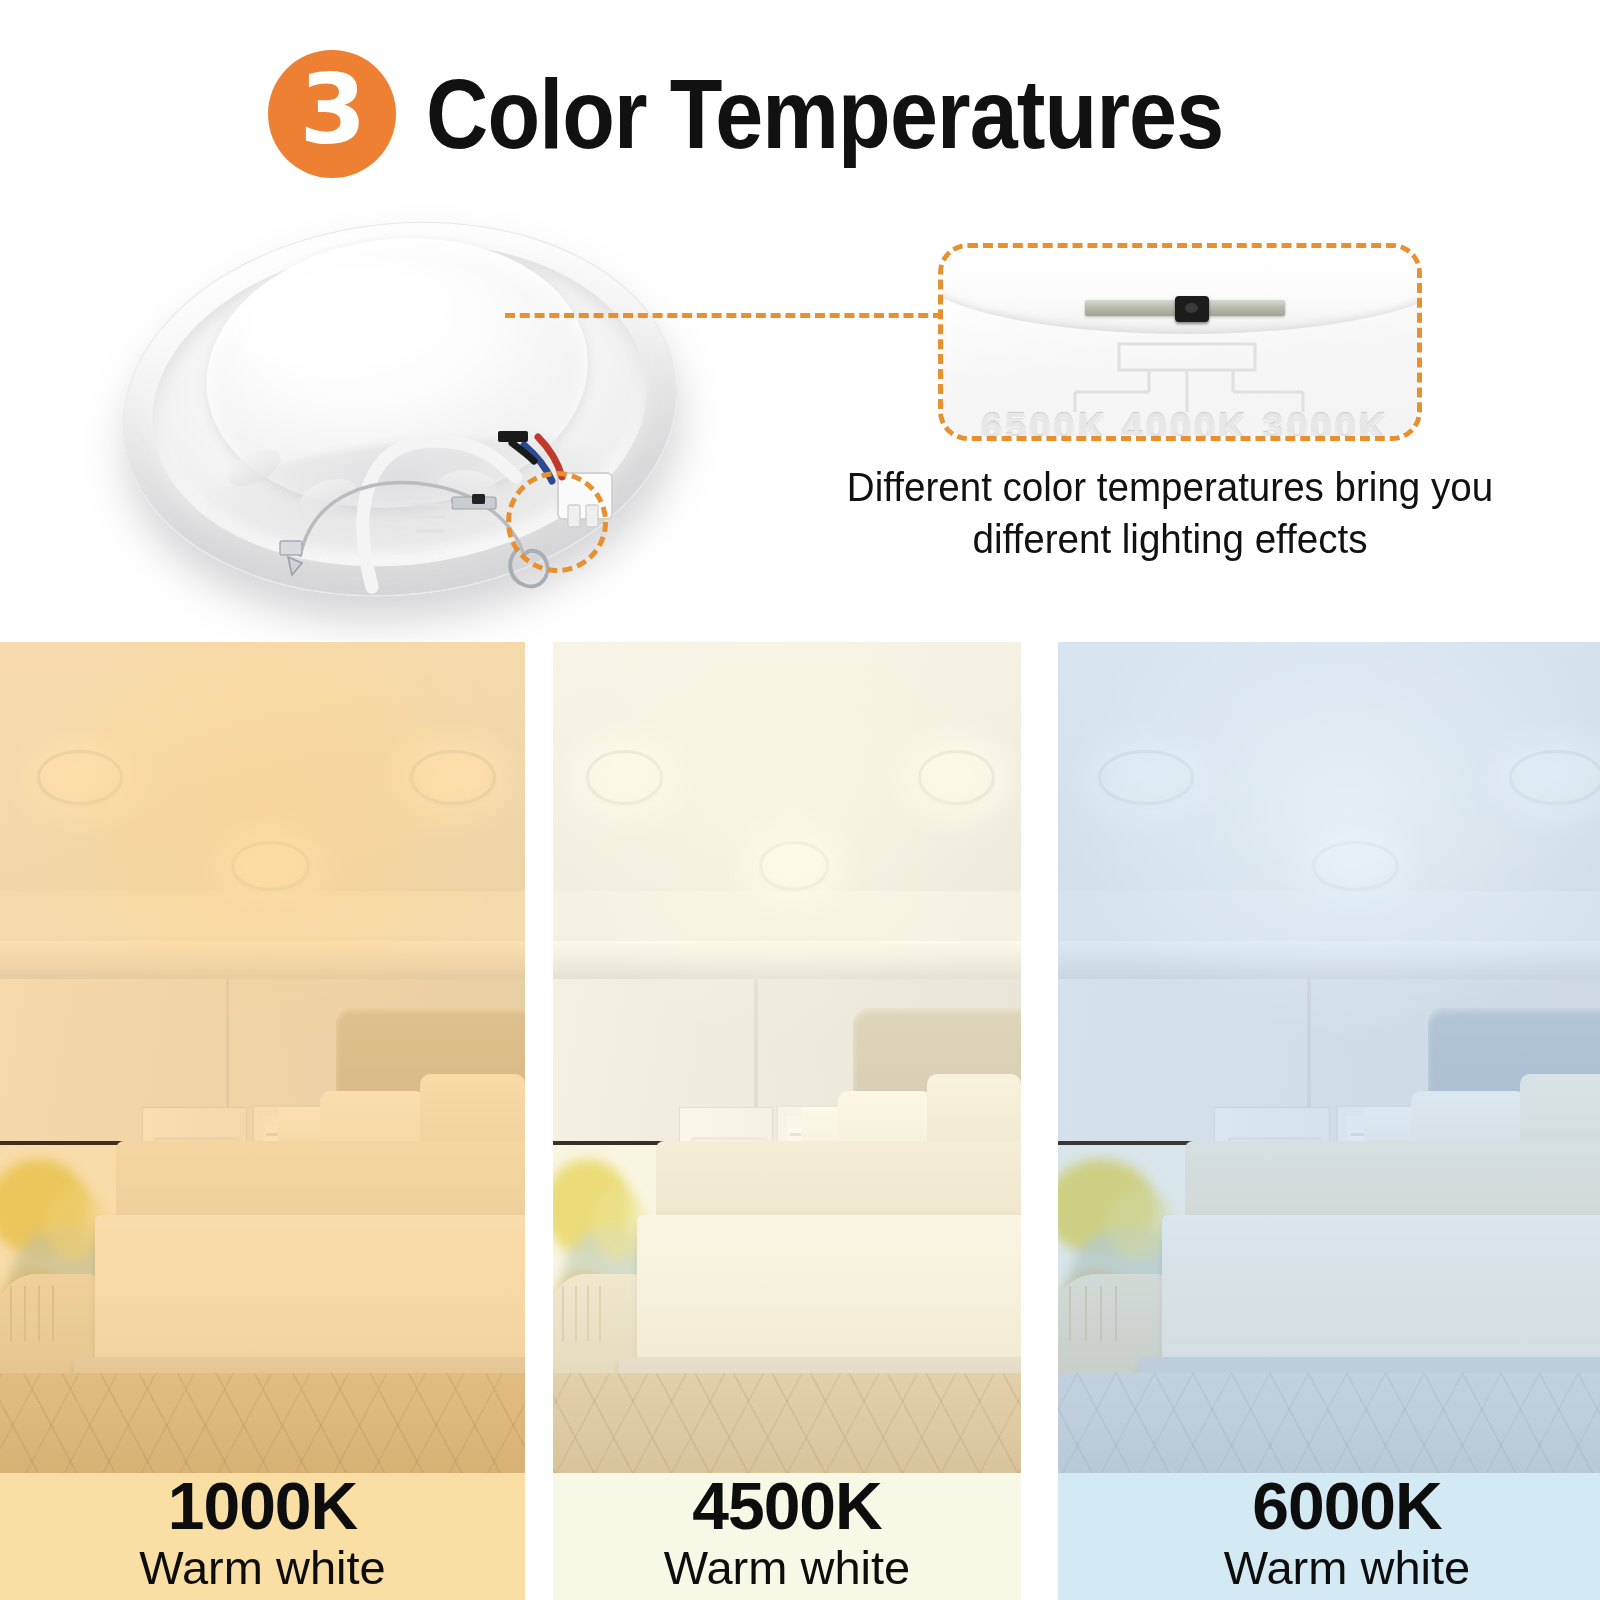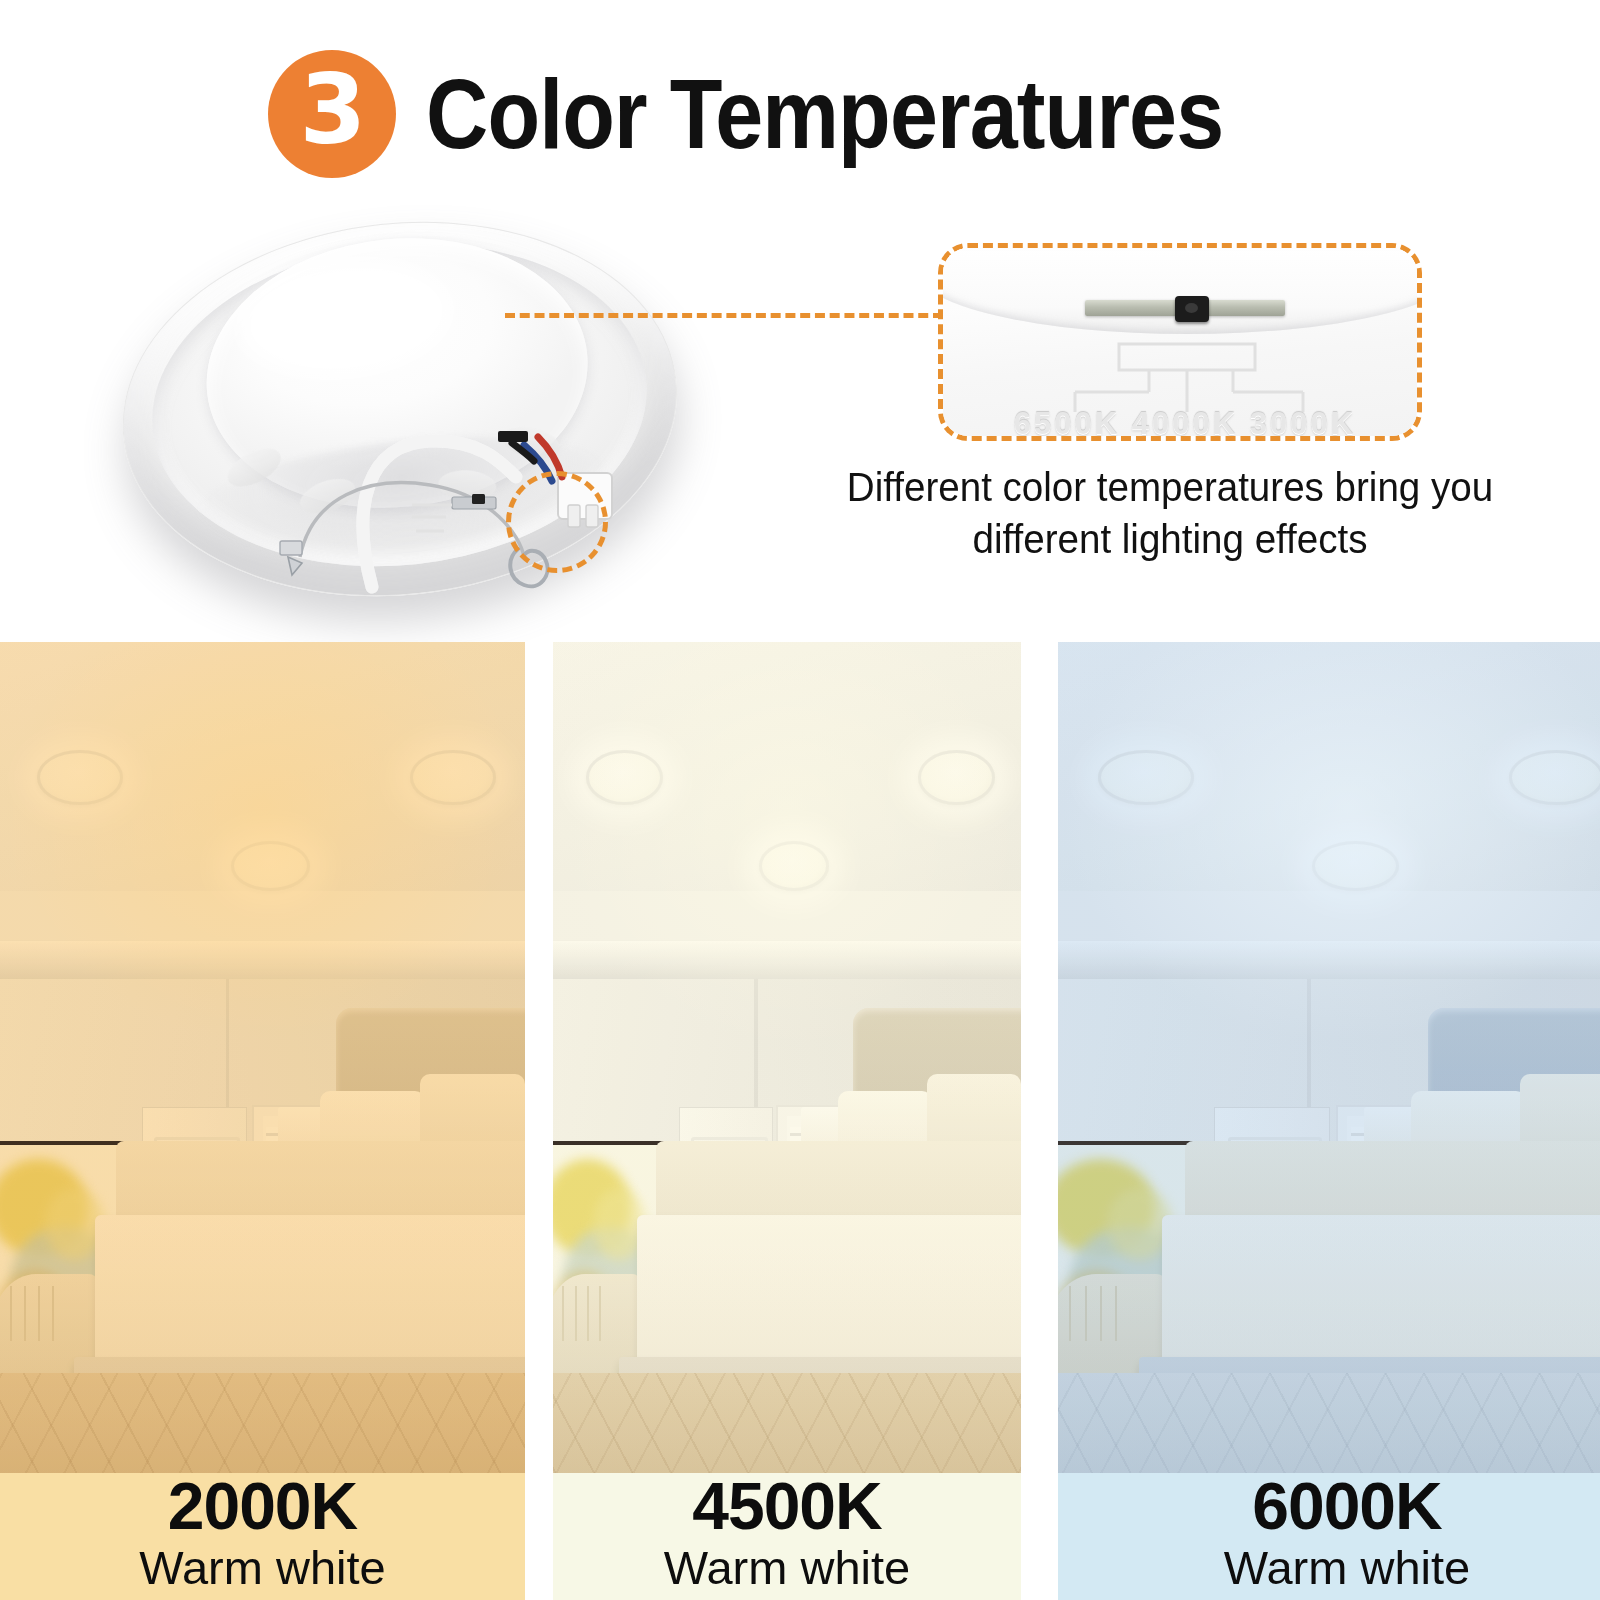--- a/index.html
+++ b/index.html
@@ -78,21 +78,21 @@
   .co-switch { position:absolute; left:142px; top:52px; width:200px; height:16px;
                background:linear-gradient(#d8dbd0,#b9bdb0 45%,#9fa396);
                border-radius:2px; box-shadow:0 1px 3px rgba(0,0,0,.25); }
   .co-knob { position:absolute; left:232px; top:48px; width:34px; height:26px;
              background:#1c1c1c; border-radius:4px;
              box-shadow:0 2px 3px rgba(0,0,0,.45); }
   .co-knob::after { content:""; position:absolute; left:10px; top:7px; width:13px; height:10px;
              background:#3a3a3a; border-radius:50%; }
   .co-diag { position:absolute; left:0; top:88px; width:484px; height:80px; }
   .co-labels { position:absolute; left:0; top:158px; width:484px;
-               text-align:center; font-size:31px; letter-spacing:3px;
+               text-align:center; font-size:38px; letter-spacing:3px;
                color:#e7e7e7; font-weight:bold;
                text-shadow: 0 1px 0 #ffffff, 0 -1px 1px #c9c9c9, 0 2px 2px rgba(180,180,180,.5);
                font-family:"Liberation Sans", sans-serif; white-space:nowrap; }
 
   
   .caption { position:absolute; left:790px; top:462px; width:760px;
              text-align:center; color:#111; font-size:41px; line-height:1.26;
              transform:scaleX(0.94); transform-origin:center top;
              font-family:"Liberation Sans", sans-serif; }
 
@@ -321,21 +321,21 @@
           <div class="pil2"></div>
         <div class="duvet"></div>
         <div class="mattress"></div>
         <div class="bed-frame"></div>
           <div class="bed-leg1"></div>
         <div class="floor"></div>
         <div class="tint" style="background:rgba(246,181,70,0.40);mix-blend-mode:multiply;"></div>
         <div class="glow" style="background:radial-gradient(ellipse 70% 40% at 50% 20%, rgba(255,214,140,0.55), rgba(255,214,140,0.10) 70%);"></div>
       </div>
       <div class="label" style="background:#F9DFA4;">
-        <div class="kelvin">2000K</div>
+        <div class="kelvin">1000K</div>
         <div class="wname">Warm white</div>
       </div>
     </div>
 
     <div class="panel p2">
       <div class="scene">
         <div class="ceiling"></div>
           <div class="ceil-curve"></div>
         <div class="cl l1"></div>
         <div class="cl l2"></div>

